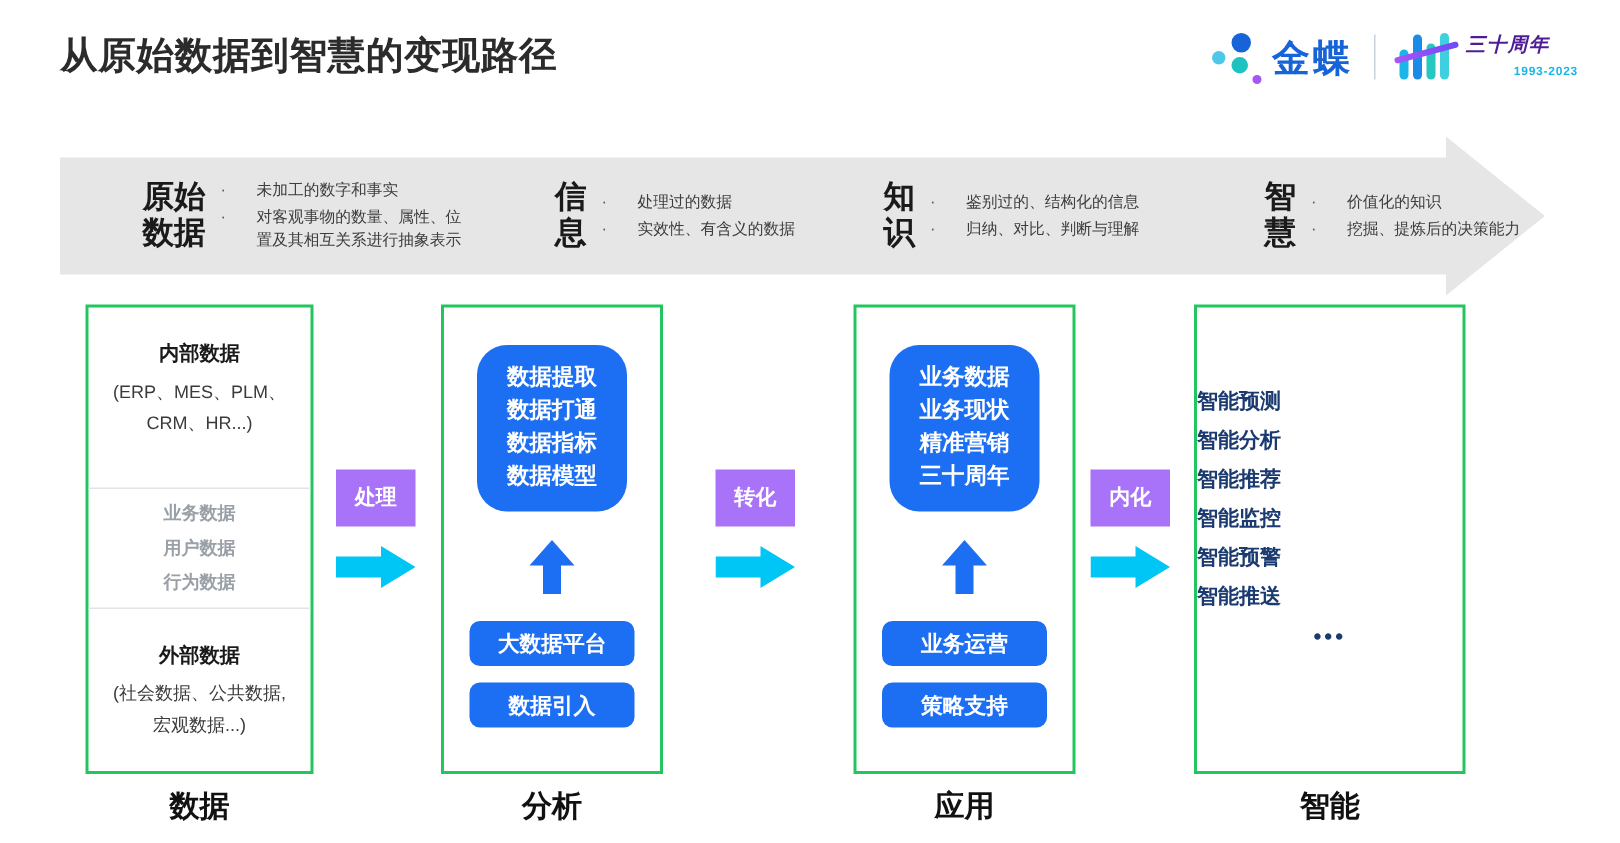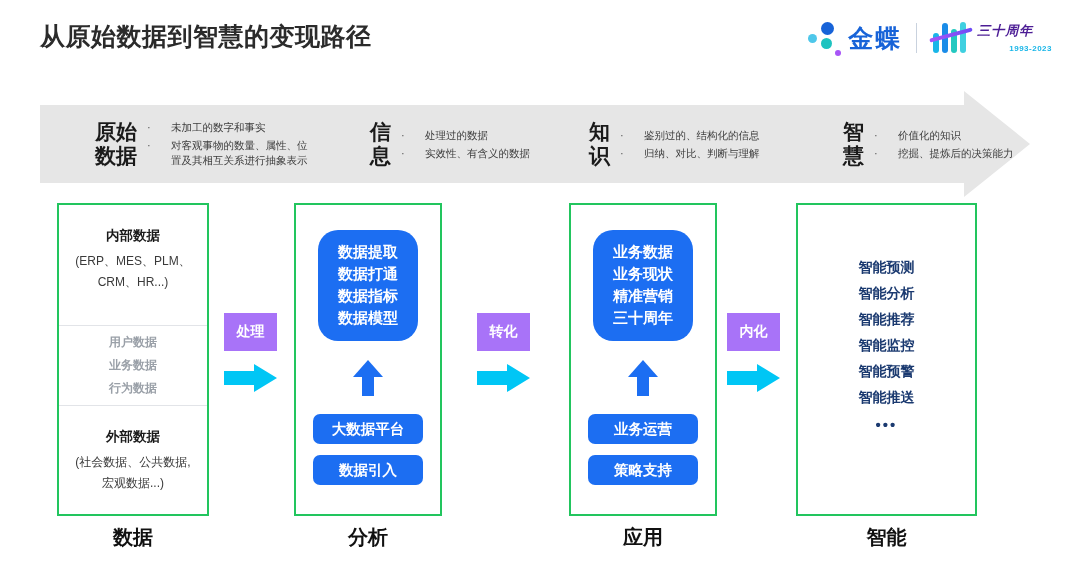--- a/index.html
+++ b/index.html
@@ -129,21 +129,21 @@
     position:absolute;left:50%;transform:translateX(-50%);
     width:110px;height:30px;background:#1c6ef2;border-radius:7px;
     display:flex;align-items:center;justify-content:center;
     color:#fff;font-size:14.5px;font-weight:bold;
   }
   .pill-1{top:209px;}
   .pill-2{top:250px;font-family:Liberation Serif, serif;}
 
   .smart-list{padding-top:49px;}
   .smart-item{
-    text-align:center;font-size:14px;font-weight:bold;color:#1b3a70;line-height:26px;
+    font-size:14px;font-weight:bold;color:#1b3a70;line-height:26px;
   }
   .smart-dots{
     text-align:center;font-size:15px;font-weight:bold;color:#1b3a70;
     letter-spacing:2px;line-height:30px;
   }
 
   
   .conn{position:absolute;top:313px;width:60px;}
   .conn-1{left:224px;}
   .conn-2{left:477px;}
@@ -260,22 +260,22 @@
   </div>
 </div>
 
 <div class="card card-1">
   <div class="seg seg-a">
     <div class="seg-title">内部数据</div>
     <div class="seg-sub">(ERP、MES、PLM、
 CRM、HR...)</div>
   </div>
   <div class="seg seg-b">
+    <div class="seg-item">业务数据</div>
     <div class="seg-item">用户数据</div>
-    <div class="seg-item">业务数据</div>
     <div class="seg-item">行为数据</div>
   </div>
   <div class="seg seg-c">
     <div class="seg-title">外部数据</div>
     <div class="seg-sub">(社会数据、公共数据,
 宏观数据...)</div>
   </div>
 </div>
 <div class="foot foot-1">数据</div>
 

